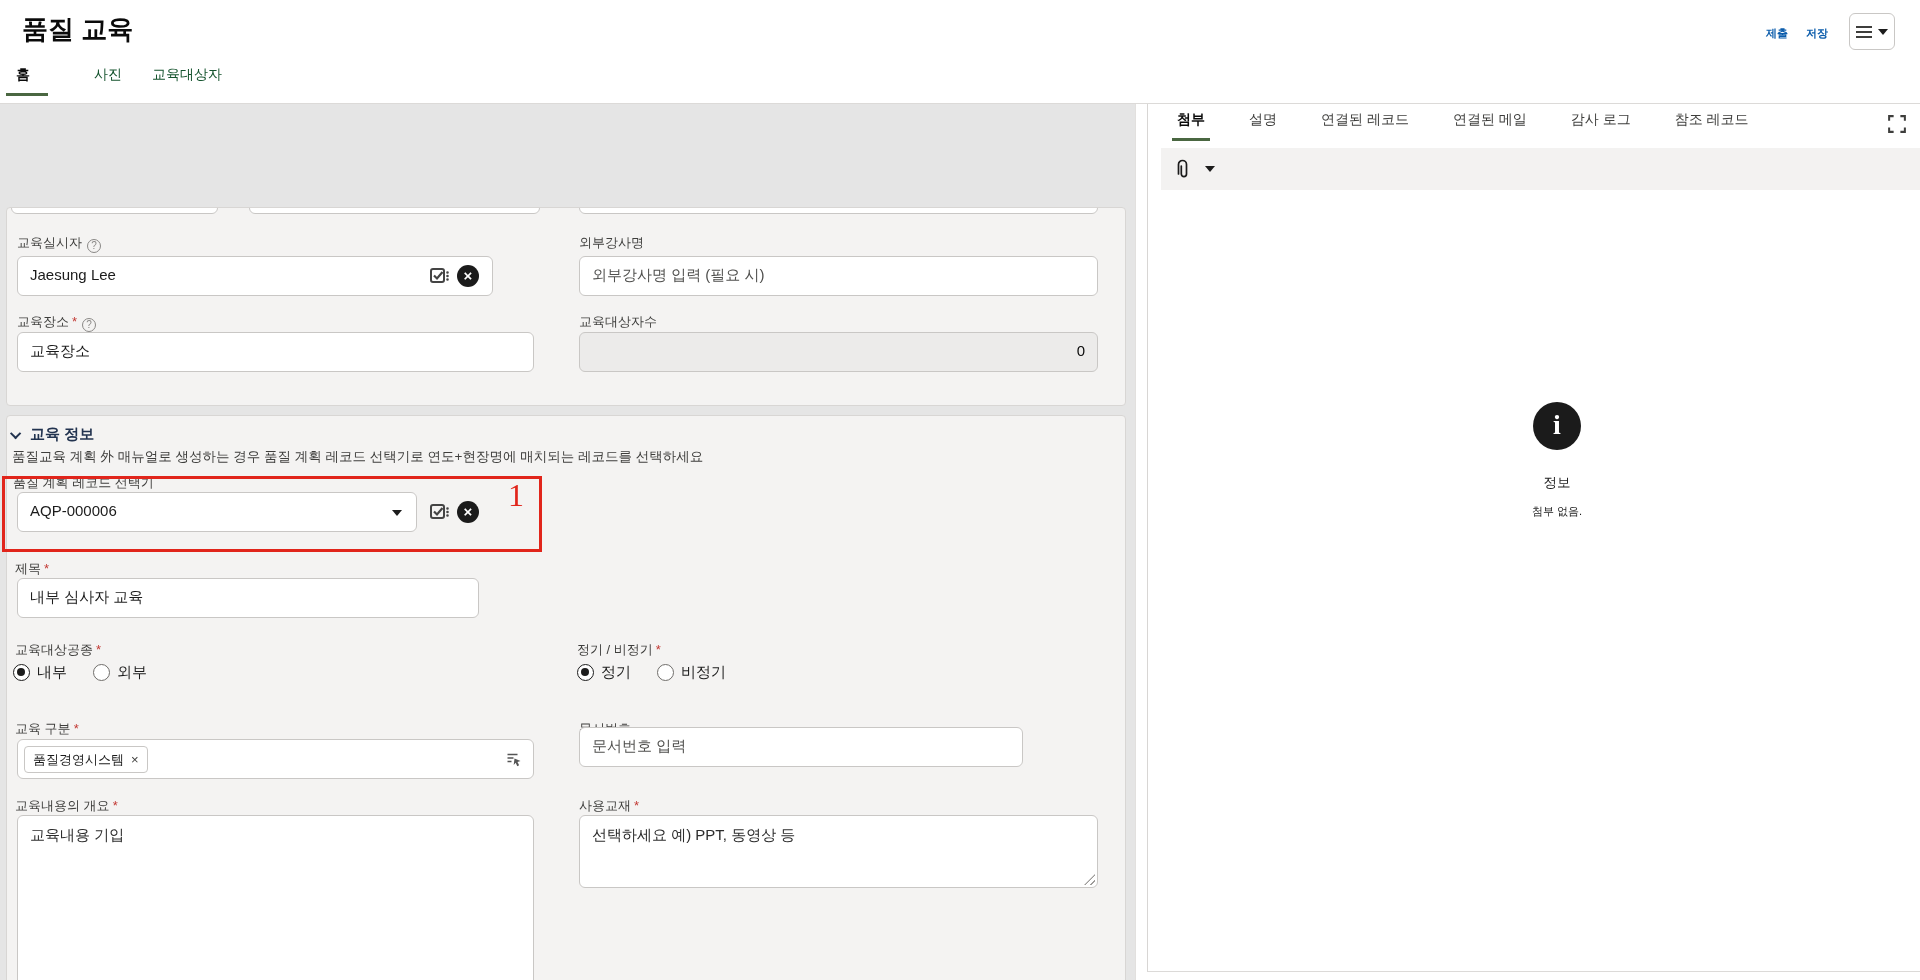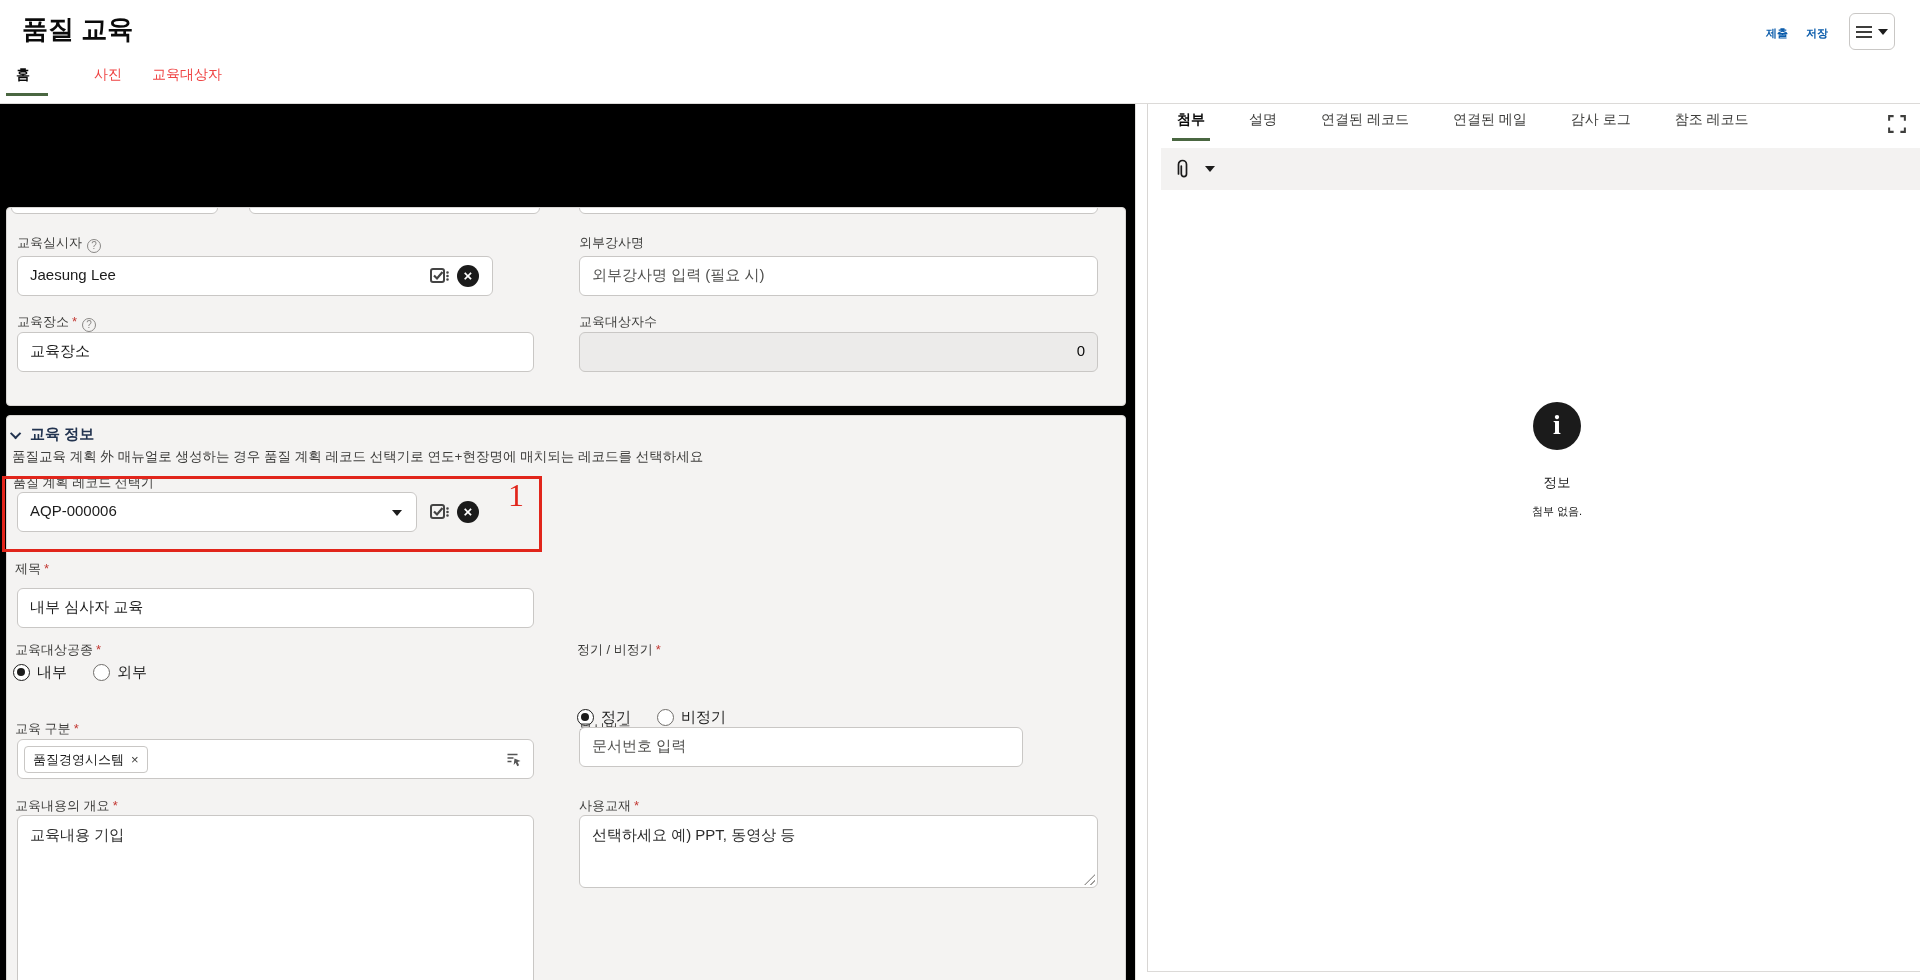--- a/index.html
+++ b/index.html
@@ -7,26 +7,26 @@
   body { font-family:"Liberation Sans","DejaVu Sans",sans-serif; color:#181818; }
   #page { position:relative; width:1920px; height:980px; background:#fff; overflow:hidden; }
 
   
   .header { position:absolute; left:0; top:0; width:1920px; height:104px; background:#fff; border-bottom:1px solid #dcdad8; }
   .page-title { position:absolute; left:22px; top:12px; font-size:26px; font-weight:bold; color:#0a0a0a; }
   .hdr-link { position:absolute; top:26px; font-size:11px; font-weight:600; color:#0b5cab; cursor:pointer; }
   .more-btn { position:absolute; left:1849px; top:13px; width:46px; height:37px; border:1px solid #c9c7c5; border-radius:6px; background:#fff; display:flex; align-items:center; justify-content:center; gap:6px; cursor:pointer; }
   .hamburger { width:16px; height:12px; background:repeating-linear-gradient(#3e3e3c 0 2px, transparent 2px 5px); }
   .caret { width:0; height:0; border-left:5px solid transparent; border-right:5px solid transparent; border-top:6px solid #1c1c1c; }
-  .top-tab { position:absolute; top:66px; font-size:14px; color:#ef4444; cursor:pointer; }
+  .top-tab { position:absolute; top:66px; font-size:14px; color:#14532d; cursor:pointer; }
   .top-tab.active { font-weight:bold; color:#0a0a0a; }
   .tab-underline { position:absolute; left:6px; top:93px; width:42px; height:3px; background:#4a6741; }
 
   
-  .main-left { position:absolute; left:0; top:104px; width:1136px; height:876px; background:#000000; border-right:1px solid #e2e0de; }
+  .main-left { position:absolute; left:0; top:104px; width:1136px; height:876px; background:#e5e5e5; border-right:1px solid #e2e0de; }
   .card { position:absolute; left:6px; width:1120px; background:#f4f3f2; border:1px solid #d8d6d4; border-radius:4px; overflow:hidden; }
   #card1 { top:103px; height:199px; }
   #card2 { top:311px; height:661px; }
   .stub { position:absolute; top:-32px; height:38px; background:#fff; border:1px solid #c9c7c5; border-radius:6px; }
   .fld-label { position:absolute; font-size:13px; color:#3e3e3c; white-space:nowrap; }
   .req { color:#c23934; margin-left:3px; }
   .help { display:inline-block; width:14px; height:14px; margin-left:5px; border:1px solid #8a8886; border-radius:50%; font-size:10px; line-height:12px; text-align:center; color:#8a8886; vertical-align:-2px; }
   .help::before { content:"?"; }
   .input, .lookup, .multisel { position:absolute; height:40px; background:#fff; border:1px solid #c9c7c5; border-radius:6px; font-size:15px; color:#1b1b1b; }
   .input { padding:9px 12px; }
@@ -156,37 +156,37 @@
             <rect x="2" y="4" width="13" height="13" rx="2"></rect>
             <path d="M5 10.5l3 3 5.5-6.5" stroke-width="2.2"></path>
             <path d="M18.5 7.5v0M18.5 11v0M18.5 14.5v0" stroke-linecap="round" stroke-width="2.6"></path>
           </svg>
       </span>
       <span class="icon-xcircle" style="left:450px;top:85px;"></span>
 
       <div class="fld-label" style="left:8px;top:144px;">
         <span>제목</span><span class="req">*</span>
       </div>
-      <div class="input" style="left:10px;top:172px;width:517px;">내부 심사자 교육</div>
+      <div class="input" style="left:10px;top:162px;width:462px;">내부 심사자 교육</div>
 
       <div class="fld-label" style="left:8px;top:225px;">
         <span>교육대상공종</span><span class="req">*</span>
       </div>
       <div class="radio-row" style="left:6px;top:247px;">
         <span class="radio sel"></span>
         <span>내부</span>
         <span class="radio-gap"></span>
         <span class="radio"></span>
         <span>외부</span>
       </div>
 
       <div class="fld-label" style="left:570px;top:225px;">
         <span>정기 / 비정기</span><span class="req">*</span>
       </div>
-      <div class="radio-row" style="left:570px;top:247px;margin-top:45px;">
+      <div class="radio-row" style="left:570px;top:247px;">
         <span class="radio sel"></span>
         <span>정기</span>
         <span class="radio-gap"></span>
         <span class="radio"></span>
         <span>비정기</span>
       </div>
 
       <div class="fld-label" style="left:8px;top:304px;">
         <span>교육 구분</span><span class="req">*</span>
       </div>

